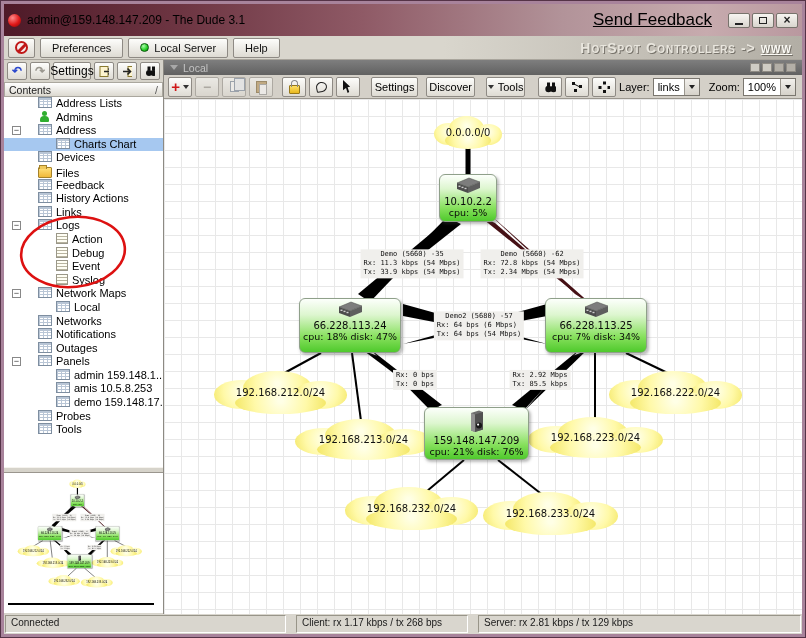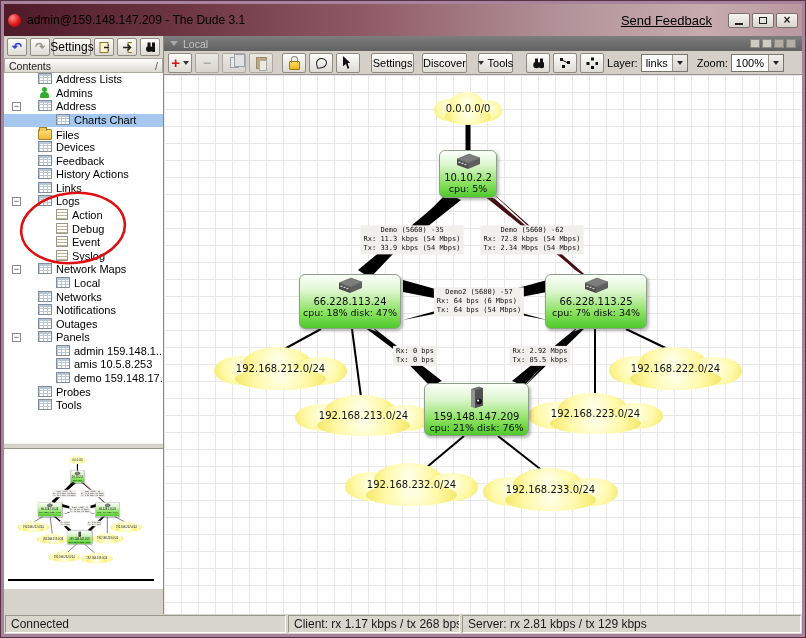--- a/index.html
+++ b/index.html
@@ -7,21 +7,21 @@
   .window { width:806px; height:638px; border:4px solid #a8839b; outline:1px solid #553347; outline-offset:-1px;
             display:flex; flex-direction:column; background:#d6d3ca; position:relative; }
 
   
   .titlebar { height:23px; flex:0 0 23px; display:flex; align-items:center; padding:16px 4px;
     background:linear-gradient(90deg,#4e1a28 0%,#6d3542 22%,#8f5a66 45%,#b29399 70%,#c7abae 88%,#b9989f 100%); }
   .app-icon { width:13px; height:13px; border-radius:50%;
     background:radial-gradient(circle at 35% 30%, #ff8a8a, #e01818 55%, #7d0505); margin-right:6px; flex:0 0 13px; }
   .title-text { font-size:12px; color:#000; white-space:nowrap; }
   .title-spacer { flex:1; }
-  .send-feedback { font-size:13px; color:#000; text-decoration:underline; margin-right:14px; cursor:pointer; }
+  .send-feedback { font-size:17px; color:#000; text-decoration:underline; margin-right:14px; cursor:pointer; }
   .winbtn { width:22px; height:15px; margin-left:2px; border:1px solid #77736c; border-radius:2px;
     background:linear-gradient(#f7f5f1,#d9d5ce); display:flex; align-items:center; justify-content:center; position:relative; }
   .glyph-min { width:8px; height:2px; background:#222; margin-top:7px; }
   .glyph-max { width:8px; height:7px; border:1.5px solid #222; }
   .glyph-close { font-size:12px; font-weight:bold; color:#222; line-height:10px; }
 
   
   .toolbar1 { height:24px; flex:0 0 24px; display:flex; align-items:center; gap:5px; padding:0 4px;
     background:linear-gradient(90deg,#d9d6cd 0%,#d9d6cd 55%,#c3bfb6 80%,#b2aea5 100%); border-bottom:1px solid #a9a59c; }
   .btn { height:20px; border:1px solid #8e8a84; border-radius:2px; background:linear-gradient(#fdfdfb,#dedbd3);
@@ -119,21 +119,21 @@
     background:linear-gradient(180deg,#fcfffb 0%,#ddf6cf 30%,#86e05c 72%,#4fc92c 100%);
     box-shadow:1.5px 2px 3px rgba(60,60,60,.35); padding-top:2px;
     font:10px "DejaVu Sans",sans-serif; color:#0a0a0a; }
   .node .nstats { font-size:9.5px; }
   .llabel { position:absolute; z-index:3; transform:translate(-50%,-50%); background:#f0efec; padding:1px 3px;
     font:7px/1.3 "DejaVu Sans Mono",monospace; color:#111; text-align:center; white-space:pre; cursor:pointer; }
   .llabel div:first-child { text-align:center; }
   .llabel div { text-align:left; }
 
   
-  .statusbar { height:20px; flex:0 0 20px; background:#d9d6ce; display:flex; gap:2px; padding:1px 1px; font-size:12px; color:#1a1a1a; }
+  .statusbar { height:20px; flex:0 0 20px; background:#d9d6ce; display:flex; gap:10px; padding:1px 1px; font-size:10px; color:#1a1a1a; }
   .sect { border:1px solid; border-color:#989589 #ffffff #ffffff #989589; padding:1px 5px; white-space:nowrap; overflow:hidden; }
   .sect.s1 { width:281px; } .sect.s2 { width:172px; } .sect.s3 { flex:1; }
 
   .mini-wrap { position:absolute; left:2px; top:2px; transform:scale(0.235,0.258); transform-origin:0 0; }
 </style>
 </head>
 <body>
 
 <div class="window">
 
@@ -146,20 +146,32 @@
         <span class="glyph-min"></span>
       </span>
     <span class="winbtn">
         <span class="glyph-max"></span>
       </span>
     <span class="winbtn">
         <span class="glyph-close">×</span>
       </span>
   </div>
 
+  <div class="toolbar1">
+    <span class="btn icon-btn">
+        <span class="no-entry"></span>
+      </span>
+    <span class="btn">Preferences</span>
+    <span class="btn">
+        <span class="green-dot"></span>
+        <span>Local Server</span>
+      </span>
+    <span class="btn">Help</span>
+    <span class="brand"><span>HotSpot Controllers</span> <span>-&gt;</span> <span class="www">www</span></span>
+  </div>
 
   <div class="content">
 
     <div class="leftpanel">
       <div class="minibar">
         <span class="sbtn">
             <span class="undo-g">↶</span>
           </span>
         <span class="sbtn">
             <span class="redo-g">↷</span>
@@ -188,22 +200,22 @@
       </div>
       <div class="tree-header">
         <span>Contents</span>
         <span class="sortind">/</span>
       </div>
       <div class="tree" id="tree">
           <div class="trow lvl1"><span class="tico table"></span><span>Address Lists</span></div>
           <div class="trow lvl1"><span class="tico admin"></span><span>Admins</span></div>
           <div class="trow lvl1"><span class="exp">−</span><span class="tico table"></span><span>Address</span></div>
           <div class="trow lvl2 sel"><span class="tico table"></span><span>Charts Chart</span></div>
+          <div class="trow lvl1"><span class="tico table"></span><span>Devices</span></div>
           <div class="trow lvl1"><span class="tico folder"></span><span>Files</span></div>
-          <div class="trow lvl1"><span class="tico table"></span><span>Devices</span></div>
           <div class="trow lvl1"><span class="tico table"></span><span>Feedback</span></div>
           <div class="trow lvl1"><span class="tico table"></span><span>History Actions</span></div>
           <div class="trow lvl1"><span class="tico table"></span><span>Links</span></div>
           <div class="trow lvl1"><span class="exp">−</span><span class="tico table"></span><span>Logs</span></div>
           <div class="trow lvl2"><span class="tico note"></span><span>Action</span></div>
           <div class="trow lvl2"><span class="tico note"></span><span>Debug</span></div>
           <div class="trow lvl2"><span class="tico note"></span><span>Event</span></div>
           <div class="trow lvl2"><span class="tico note"></span><span>Syslog</span></div>
           <div class="trow lvl1"><span class="exp">−</span><span class="tico table"></span><span>Network Maps</span></div>
           <div class="trow lvl2"><span class="tico table"></span><span>Local</span></div>
@@ -406,21 +418,21 @@
             </svg>
           </span>
         <span style="margin-left:auto">Layer:</span>
         <span class="combo" style="width:73px">
             <span class="val">links</span>
             <span class="cbtn">
               <i></i>
             </span>
           </span>
         <span style="margin-left:6px">Zoom:</span>
-        <span class="combo" style="width:64px;margin-right:14px">
+        <span class="combo" style="width:64px;margin-right:2px">
             <span class="val">100%</span>
             <span class="cbtn">
               <i></i>
             </span>
           </span>
       </div>
 
       <div class="mapcanvas" id="map-canvas">
         <svg class="links-svg" width="639" height="524">
           <line x1="304" y1="45" x2="304" y2="77" stroke="#000" stroke-width="5"></line>

